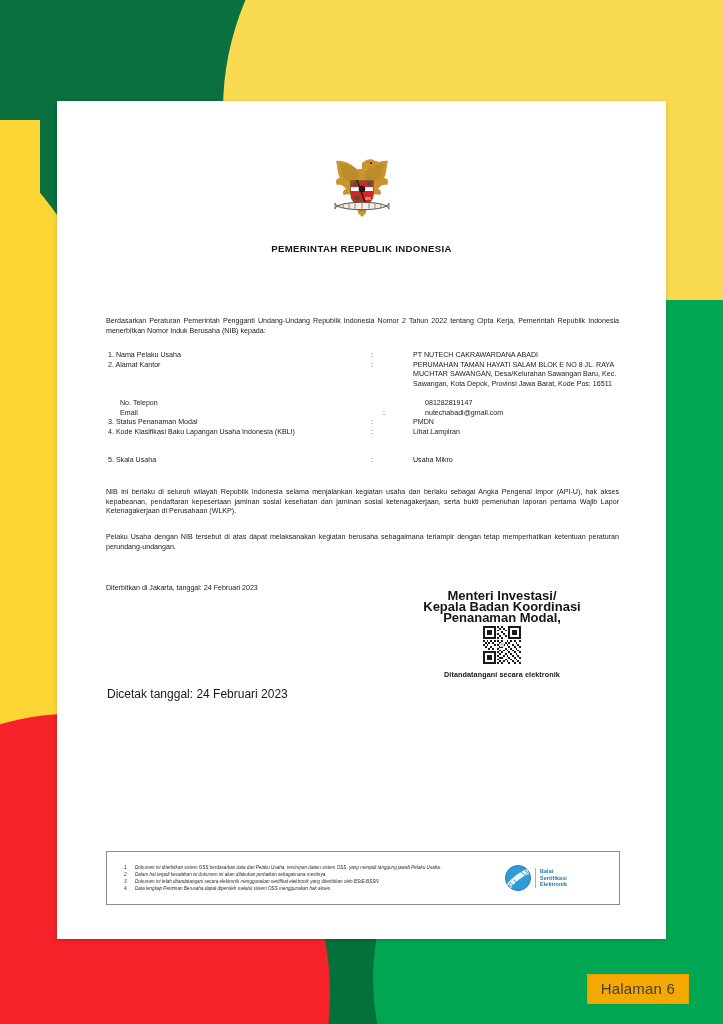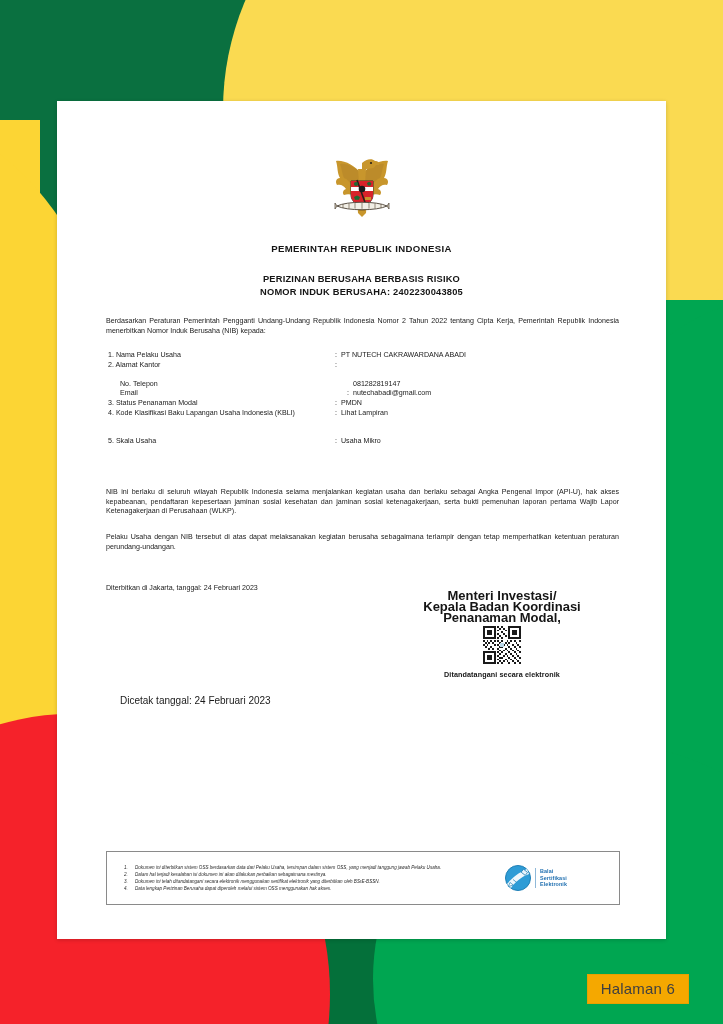--- a/index.html
+++ b/index.html
@@ -72,38 +72,38 @@
   .para{
     position:absolute;left:49px;width:513px;
     font-size:7.1px;line-height:9.6px;color:#1a1a1a;text-align:justify;
   }
   #p-intro{top:216px;}
   #p-nib{top:387px;}
   #p-pelaku{top:432px;}
 
   
   #tbl{position:absolute;left:49px;top:250px;width:513px;font-size:7.1px;color:#1a1a1a;}
-  #tbl .row{display:flex;align-items:flex-start;line-height:9.6px;}
+  #tbl .row{display:flex;align-items:flex-start;line-height:9.6px;gap:36px;}
   #tbl .lbl{width:227px;flex:0 0 227px;padding-left:2px;}
   #tbl .lbl.ind{padding-left:14px;}
   #tbl .colon{width:6px;flex:0 0 6px;}
   #tbl .val{flex:1 1 auto;}
   #tbl .gap{height:9.6px;}
   #tbl .gap2{height:19px;}
 
   
   #issued{
     position:absolute;left:49px;top:483px;font-size:7.1px;color:#1a1a1a;
   }
   
   #sign{position:absolute;left:330px;top:489px;width:230px;text-align:center;color:#151515;}
   #sign .l1,#sign .l2{font-size:13px;font-weight:bold;line-height:11px;}
   #qr{margin:3px auto 2px;width:38px;height:38px;}
   #sign .l3{font-size:7.2px;font-weight:bold;letter-spacing:.1px;}
-  #printed{position:absolute;left:63px;top:586px;font-size:10px;color:#1a1a1a;margin-top:8px;}
+  #printed{position:absolute;left:50px;top:586px;font-size:12px;color:#1a1a1a;}
 
   
   #disclaimer{
     position:absolute;left:49px;top:750px;width:512px;height:52px;
     border:1px solid #8a8a8a;display:flex;align-items:center;
   }
   #disclaimer ol{
     margin:0;padding:0 0 0 22px;list-style:decimal;
     font-size:4.6px;line-height:7.2px;font-style:italic;color:#2b2b2b;
     flex:1 1 auto;
@@ -176,36 +176,33 @@
 
         <path d="M6 53 C16 48 46 48 56 53 C46 58 16 58 6 53 Z" fill="#f2efe6" stroke="#4a4034" stroke-width=".9"></path>
         <path d="M12 51 l0 4 M18 50.5 l0 5 M24 50 l0 5.6 M31 50 l0 5.8 M38 50 l0 5.6 M44 50.5 l0 5 M50 51 l0 4" stroke="#6b5c48" stroke-width=".7"></path>
         <path d="M6 53 l-2 -3 l0 6 Z" fill="#d8cfbc" stroke="#4a4034" stroke-width=".7"></path>
         <path d="M56 53 l2 -3 l0 6 Z" fill="#d8cfbc" stroke="#4a4034" stroke-width=".7"></path>
       </g>
     </svg>
   </div>
 
   <div class="h-main">PEMERINTAH REPUBLIK INDONESIA</div>
-  <div class="h-sub">
-    <div>PERIZINAN BERUSAHA BERBASIS RISIKO</div>
-    <div>NOMOR INDUK BERUSAHA: 2402230043805</div>
-  </div>
 
   <div class="para" id="p-intro">Berdasarkan Peraturan Pemerintah Pengganti Undang-Undang Republik Indonesia Nomor 2 Tahun 2022 tentang Cipta Kerja, Pemerintah Republik Indonesia menerbitkan Nomor Induk Berusaha (NIB) kepada:</div>
 
   <div id="tbl">
     <div class="row">
       <div class="lbl">1. Nama Pelaku Usaha</div>
       <div class="colon">:</div>
       <div class="val">PT NUTECH CAKRAWARDANA ABADI</div>
     </div>
     <div class="row">
       <div class="lbl">2. Alamat Kantor</div>
       <div class="colon">:</div>
+      <div class="val">PERUMAHAN TAMAN HAYATI SALAM BLOK E NO 8 JL. RAYA MUCHTAR SAWANGAN, Desa/Kelurahan Sawangan Baru, Kec. Sawangan, Kota Depok, Provinsi Jawa Barat, Kode Pos: 16511</div>
     </div>
     <div class="gap"></div>
     <div class="row">
       <div class="lbl ind">No. Telepon</div>
       <div class="colon"></div>
       <div class="val">081282819147</div>
     </div>
     <div class="row">
       <div class="lbl ind">Email</div>
       <div class="colon">:</div>

